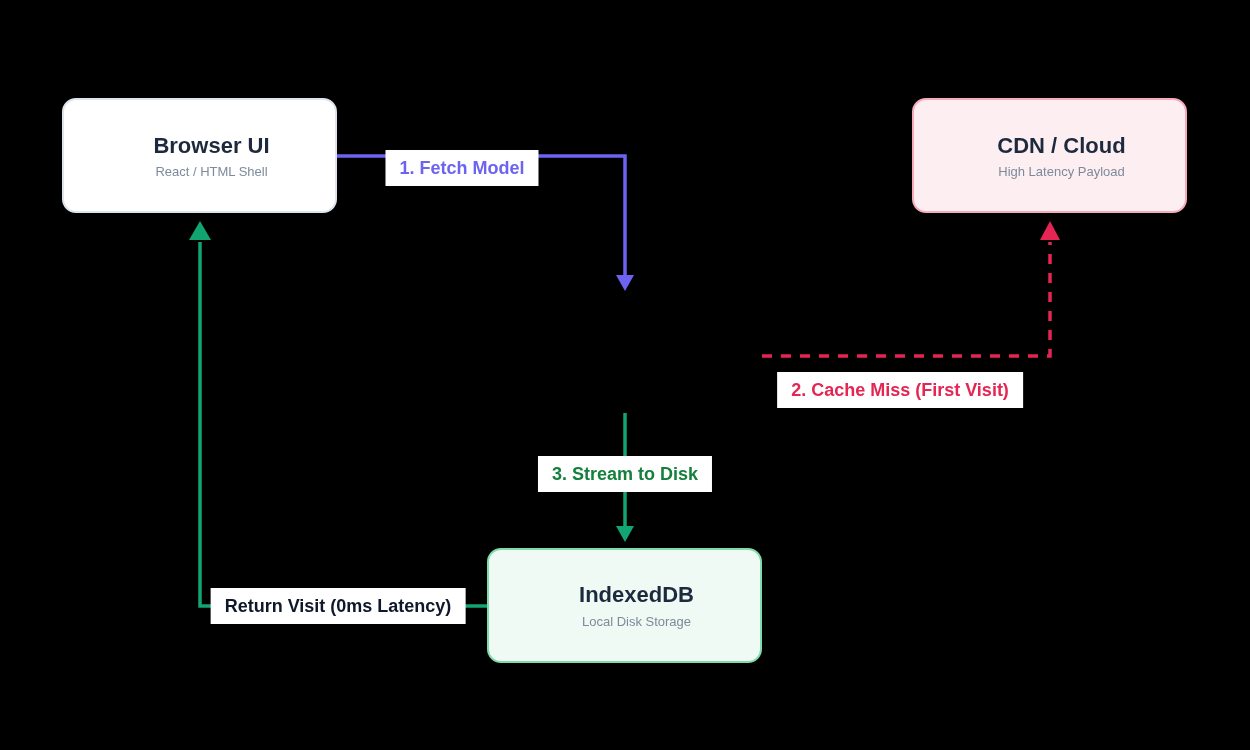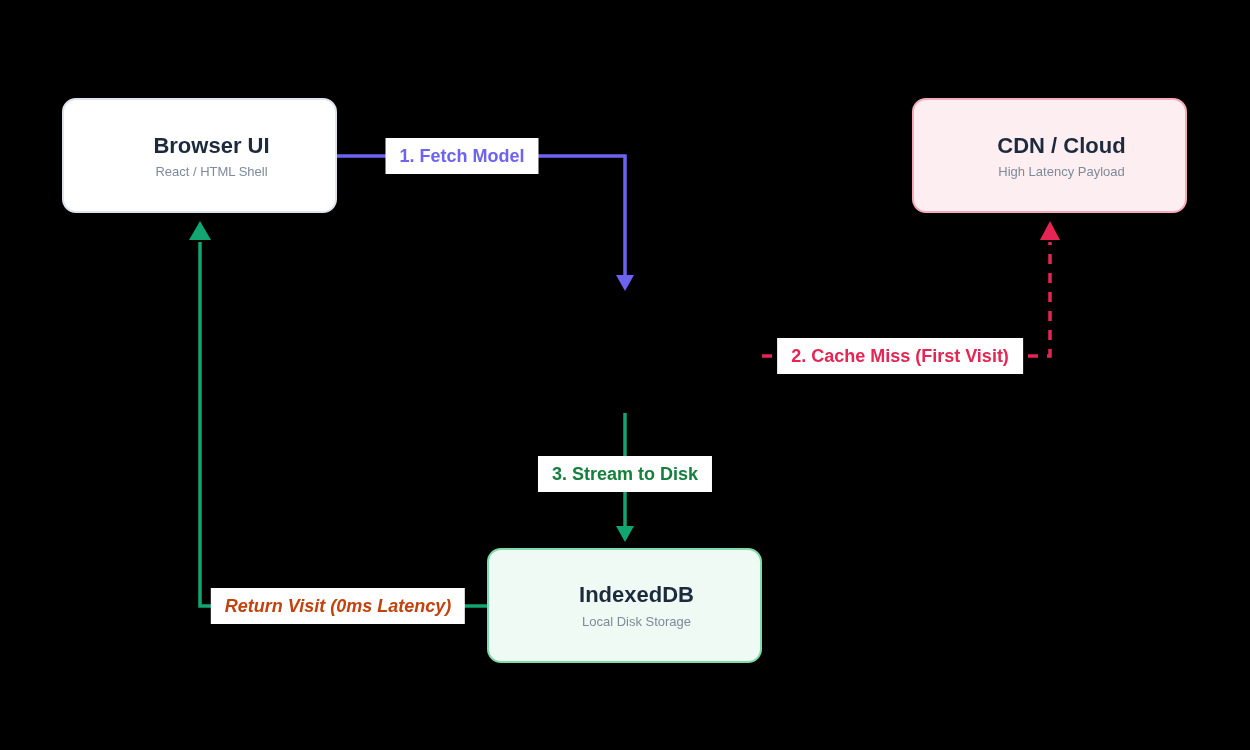--- a/index.html
+++ b/index.html
@@ -24,21 +24,21 @@
   .edge-label {
     position:absolute; transform:translate(-50%,-50%);
     background:var(--label-bg,#fff);
     font-size:18px; font-weight:600; line-height:1;
     padding:9px 14px; white-space:nowrap;
   }
   .pos-browser-ui { left:62px; top:98px; }
   .pos-cdn { left:912px; top:98px; }
   .pos-service-worker { left:487px; top:298px; }
   .pos-indexeddb { left:487px; top:548px; }
-  .pos-label-fetch { left:462px; top:156px;text-align:right; }
+  .pos-label-fetch { left:462px; top:168px;text-align:right; }
   .pos-label-cache { left:900px; top:356px; }
   .pos-label-stream { left:625px; top:474px; }
   .pos-label-return { left:338px; top:606px; }
 </style>
 </head>
 <body>
 
 <div class="canvas">
 
   <svg class="edges" width="1250" height="750" viewBox="0 0 1250 750">
@@ -66,17 +66,17 @@
     <div class="node-subtitle">High Latency Payload</div>
   </div>
 
 
   <div class="node pos-indexeddb" style="background: rgb(238, 250, 243); border-color: rgb(126, 220, 171); gap: 6px;">
     <div class="node-title">IndexedDB</div>
     <div class="node-subtitle">Local Disk Storage</div>
   </div>
 
   <div class="edge-label pos-label-fetch" style="color: rgb(109, 99, 241);">1. Fetch Model</div>
-  <div class="edge-label pos-label-cache" style="color: rgb(229, 37, 83);">2. Cache Miss (First Visit)</div>
+  <div class="edge-label pos-label-cache" style="color: rgb(229, 37, 83); margin-top: 34px;">2. Cache Miss (First Visit)</div>
   <div class="edge-label pos-label-stream" style="color: #15803d;">3. Stream to Disk</div>
-  <div class="edge-label pos-label-return" style="color: #c2410c; font-style: italic;">Return Visit (0ms Latency)</div>
+  <div class="edge-label pos-label-return" style="color: #0f172a;">Return Visit (0ms Latency)</div>
 
 </div>
 
 </body></html>

